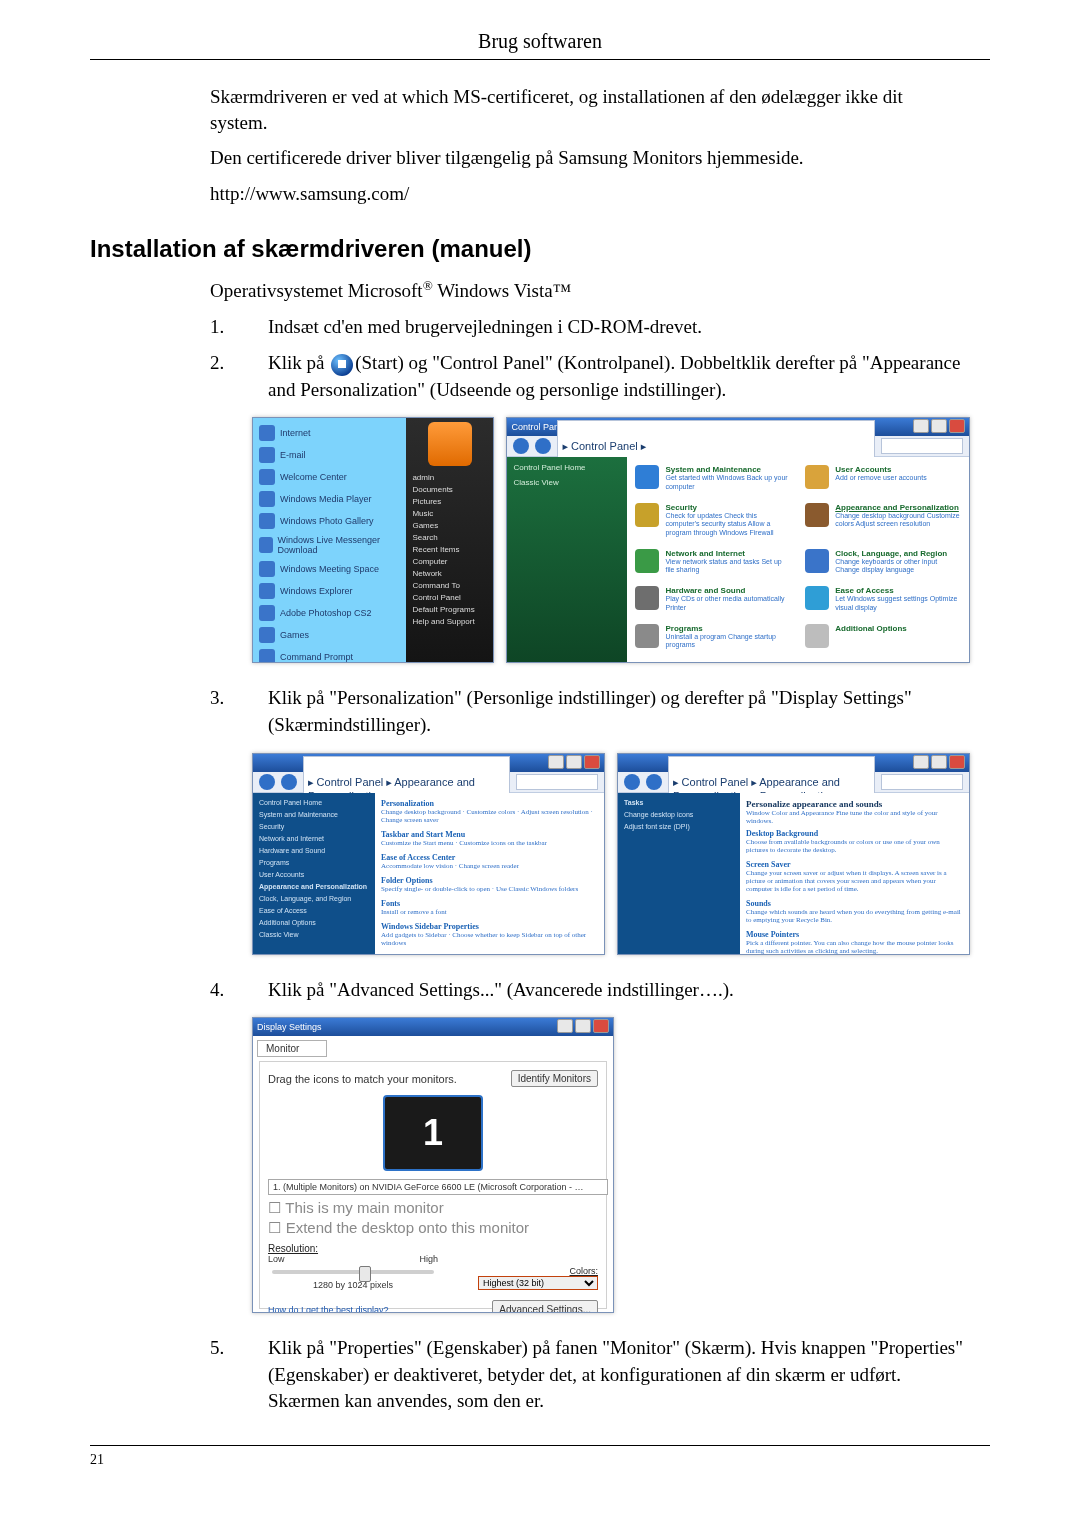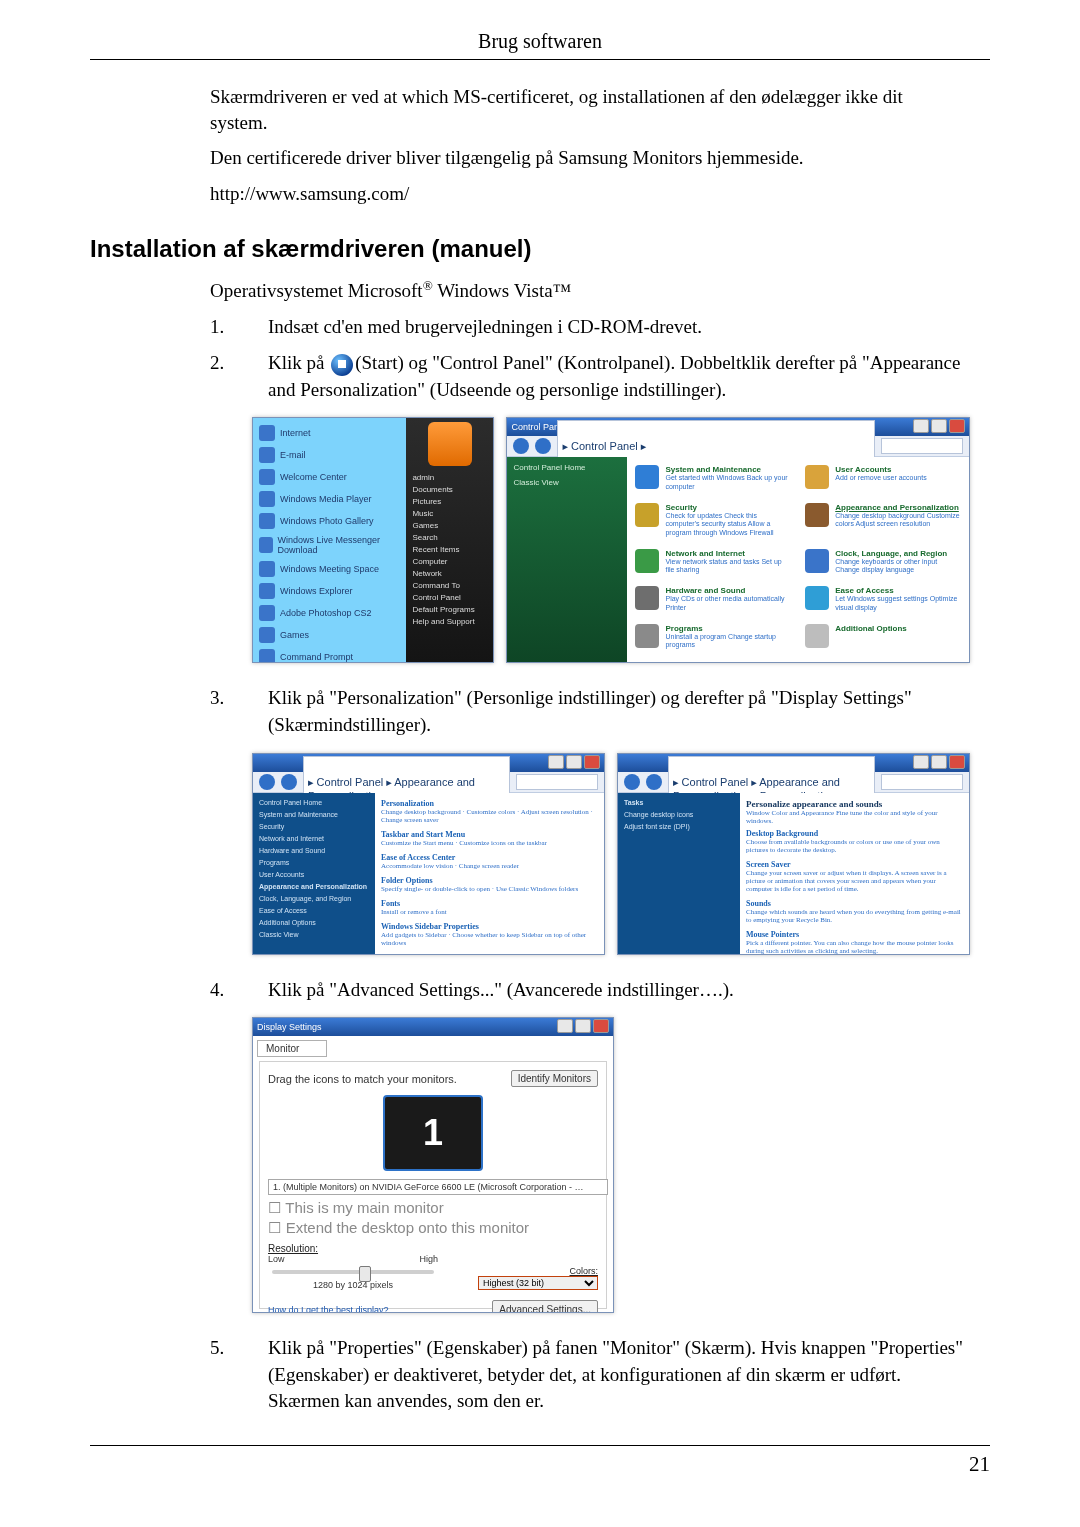--- a/index.html
+++ b/index.html
@@ -182,21 +182,21 @@
   .ds-slider .ends{display:flex;justify-content:space-between;font-size:9px;}
   .ds-res{text-align:center;font-size:9px;margin-top:2px;}
   .ds-colors{width:130px;text-align:right;}
   .ds-colors .lbl{font-size:9px;text-decoration:underline;color:#222;}
   .ds-colors select{width:120px;font-size:9px;border:1px solid #c2410c;}
   .ds-bottom-row{display:flex;justify-content:space-between;align-items:center;margin-top:10px;}
   .ds-link{color:#1a56b0;text-decoration:underline;font-size:9px;}
   .ds-adv{font-size:10px;border:1px solid #8a8a8a;background:#f1f1f1;padding:3px 6px;border-radius:2px;}
 
   hr.bottom-rule{border:none;border-top:1px solid #000;margin:30px 0 6px 0;}
-  .pagenum{text-align:right;font-size:21px;}
+  .pagenum{text-align:left;font-size:14px;}
   sup{font-size:0.7em;}
 </style>
 </head>
 <body>
 
 <div class="page">
   <div class="header-title">Brug softwaren</div>
   <hr class="top-rule">
 
   <div class="note-block">

